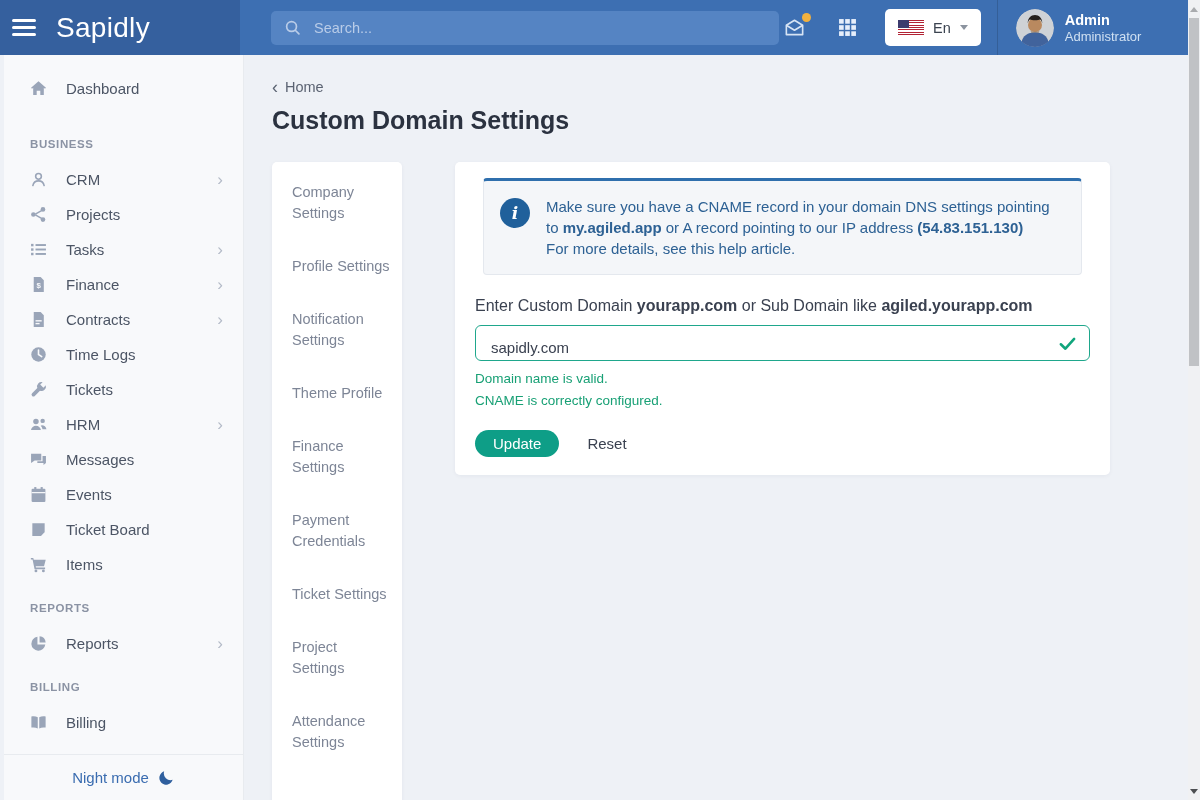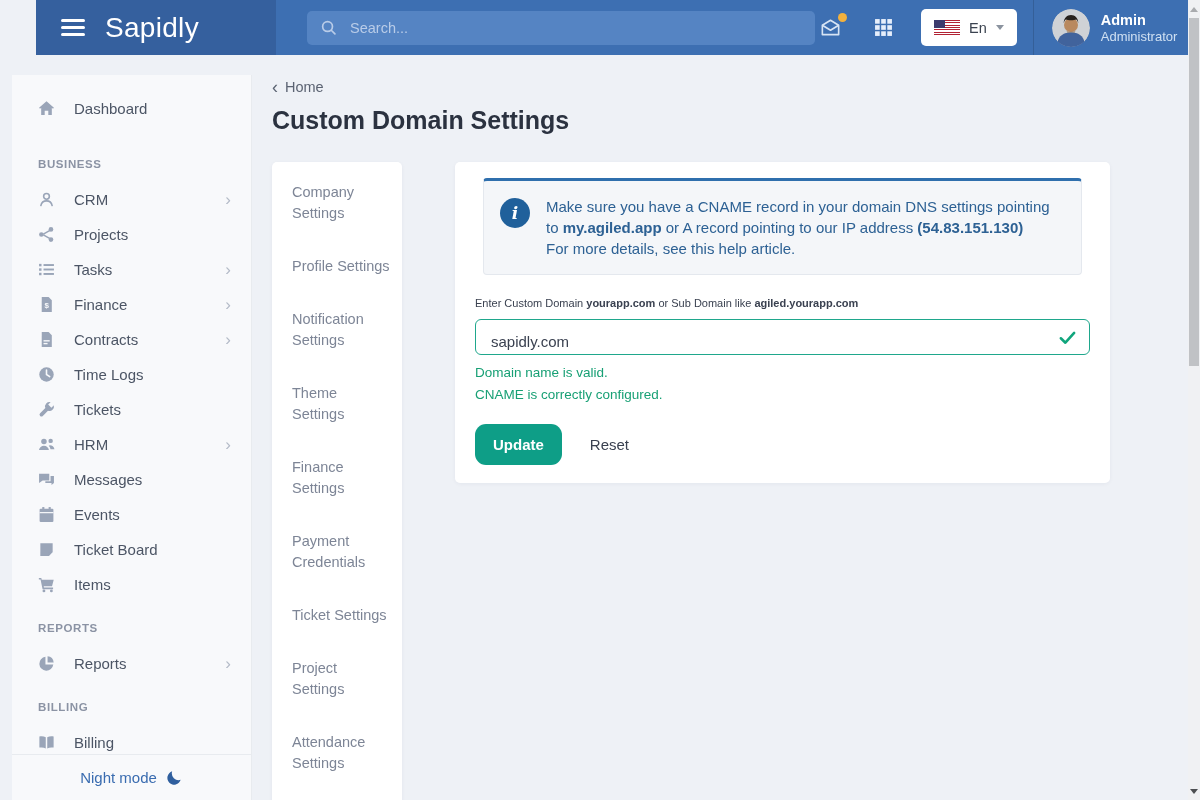--- a/index.html
+++ b/index.html
@@ -8,21 +8,21 @@
     font-family: "Liberation Sans", "DejaVu Sans", sans-serif;
     background: #eef1f6;
     position: relative;
     color: #3a4150;
   }
 
   
   .topbar { position: fixed; top: 0; left: 0; width: 1200px; height: 55px; display: flex; z-index: 30; }
   .topbar-left {
     width: 240px; flex: none; background: #35609e;
-    display: flex; align-items: center; padding-left: 25px; gap: 20px; margin-left: 36px;
+    display: flex; align-items: center; padding-left: 12px; gap: 20px;
   }
   .hamburger { width: 24px; cursor: pointer; background: none; border: none; padding: 0; }
   .hamburger span { display: block; height: 2.5px; background: #fff; border-radius: 2px; margin: 4.5px 0; }
   .logo { color: #fff; font-size: 28px; font-weight: 500; letter-spacing: .3px; cursor: pointer; }
 
   .topbar-right { flex: 1; background: #3d6fb2; display: flex; align-items: center; padding: 0 18px 0 31px; }
   .search {
     width: 508px; height: 34px; background: #5584c3; border-radius: 5px;
     display: flex; align-items: center; padding: 0 13px; gap: 11px;
   }
@@ -46,23 +46,23 @@
   .flag::before { content: ""; position: absolute; top: 0; left: 0; width: 11px; height: 8px; background: #3c3b6e; }
   .caret-down { width: 0; height: 0; border-left: 4.5px solid transparent; border-right: 4.5px solid transparent; border-top: 5px solid #8b939f; }
   .top-divider { width: 1px; height: 55px; background: rgba(0,0,0,0.14); margin-right: 18px; }
   .user-chip { display: flex; align-items: center; gap: 11px; cursor: pointer; padding-right: 108px; }
   .avatar { width: 38px; height: 38px; border-radius: 50%; overflow: hidden; flex: none; }
   .user-name { color: #fff; font-size: 14.5px; font-weight: bold; line-height: 18px; }
   .user-role { color: #cfe0f2; font-size: 13px; line-height: 16px; }
 
   
   .sidebar {
-    position: fixed; top: 55px; left: 12px; width: 240px; bottom: 0;
+    position: fixed; top: 55px; left: 4px; width: 240px; bottom: 0;
     background: #f8f9fb; border-right: 1px solid #e8ebef;
-    display: flex; flex-direction: column; z-index: 20; margin-top: 20px;
+    display: flex; flex-direction: column; z-index: 20;
   }
   .side-nav { flex: 1; padding-top: 16px; overflow: hidden; }
   .side-item { display: flex; align-items: center; height: 35px; padding: 0 20px 0 26px; color: #4c5565; font-size: 15px; cursor: pointer; }
   .side-item:first-child { margin-bottom: 12px; }
   .side-item .icn { width: 20px; margin-right: 16px; color: #9aa5b8; display: flex; align-items: center; }
   .side-item .chev { margin-left: auto; color: #b4bbc8; font-size: 17px; line-height: 1; }
   .section-label { padding: 20px 26px 12px; font-size: 11.5px; font-weight: bold; color: #8b93a4; letter-spacing: .6px; }
   .night {
     height: 46px; border-top: 1px solid #e8ebef; display: flex; align-items: center;
     justify-content: center; gap: 9px; color: #3a6cb0; font-size: 15px; cursor: pointer;
@@ -87,36 +87,36 @@
     border-radius: 4px; padding: 15px 20px 15px 16px; display: flex; gap: 16px;
   }
   .info-icon {
     width: 30px; height: 30px; border-radius: 50%; background: #20609b; color: #fff; flex: none;
     display: flex; align-items: center; justify-content: center; margin-top: 2px;
     font-family: "DejaVu Serif", serif; font-style: italic; font-weight: bold; font-size: 17px;
   }
   .alert-text { margin: 0; color: #2d6194; font-size: 15px; line-height: 21px; max-width: 525px; }
   .alert-text b { font-weight: bold; }
 
-  .field-label { margin: 22px 0 10px; font-size: 11px; color: #3a4150; }
+  .field-label { margin: 22px 0 10px; font-size: 16px; color: #3a4150; }
   .field-label b { font-weight: bold; }
   .input-wrap { position: relative; }
   .domain-input {
     width: 100%; height: 36px; border: 1px solid #1fa78c; border-radius: 6px;
     padding: 8px 44px 0 15px; font-size: 15px; color: #3a4150; outline: none; font-family: inherit;
     background: #fff;
   }
   .input-check { position: absolute; right: 13px; top: 9px; display: flex; }
   .val-msg { margin: 7px 0 0; font-size: 13.5px; color: #18a075; }
   .val-msg.first { margin-top: 10px; }
 
   .actions { margin-top: 22px; display: flex; align-items: center; gap: 28px; }
   .btn-update {
-    background: #0e9e87; color: #fff; border: none; border-radius: 11px;
-    padding: 12px 18px; font-size: 15px; font-weight: bold; cursor: pointer; font-family: inherit;
+    background: #0e9e87; color: #fff; border: none; border-radius: 16px;
+    padding: 5px 18px; font-size: 15px; font-weight: normal; cursor: pointer; font-family: inherit;
   }
   .btn-reset { background: none; border: none; color: #3a4150; font-size: 15px; cursor: pointer; font-family: inherit; padding: 0; }
 
   
   .scrollbar { position: fixed; top: 0; right: 0; width: 12px; height: 800px; background: #f0f1f3; z-index: 40; }
   .sb-thumb { position: absolute; top: 18px; left: 1px; width: 10px; height: 348px; background: #c0c2c5; cursor: pointer; }
   .sb-up { position: absolute; top: 7px; left: 2px; width: 0; height: 0; border-left: 4px solid transparent; border-right: 4px solid transparent; border-bottom: 5px solid #a9abae; cursor: pointer; }
   .sb-down { position: absolute; bottom: 6px; left: 2px; width: 0; height: 0; border-left: 4px solid transparent; border-right: 4px solid transparent; border-top: 5px solid #4d4f52; cursor: pointer; }
 </style>
 </head>
@@ -362,21 +362,21 @@
     <span class="bc-chev">‹</span>
     <a>Home</a>
   </div>
   <h1 class="page-title">Custom Domain Settings</h1>
 
   <div class="content-row">
     <nav class="settings-nav card" id="settings-nav">
         <div class="snav-item">Company Settings</div>
         <div class="snav-item">Profile Settings</div>
         <div class="snav-item">Notification Settings</div>
-        <div class="snav-item">Theme Settings</div>
+        <div class="snav-item">Theme Profile</div>
         <div class="snav-item">Finance Settings</div>
         <div class="snav-item">Payment Credentials</div>
         <div class="snav-item">Ticket Settings</div>
         <div class="snav-item">Project Settings</div>
         <div class="snav-item">Attendance Settings</div>
       </nav>
 
     <section class="panel card">
       <div class="alert">
         <div class="info-icon">i</div>

